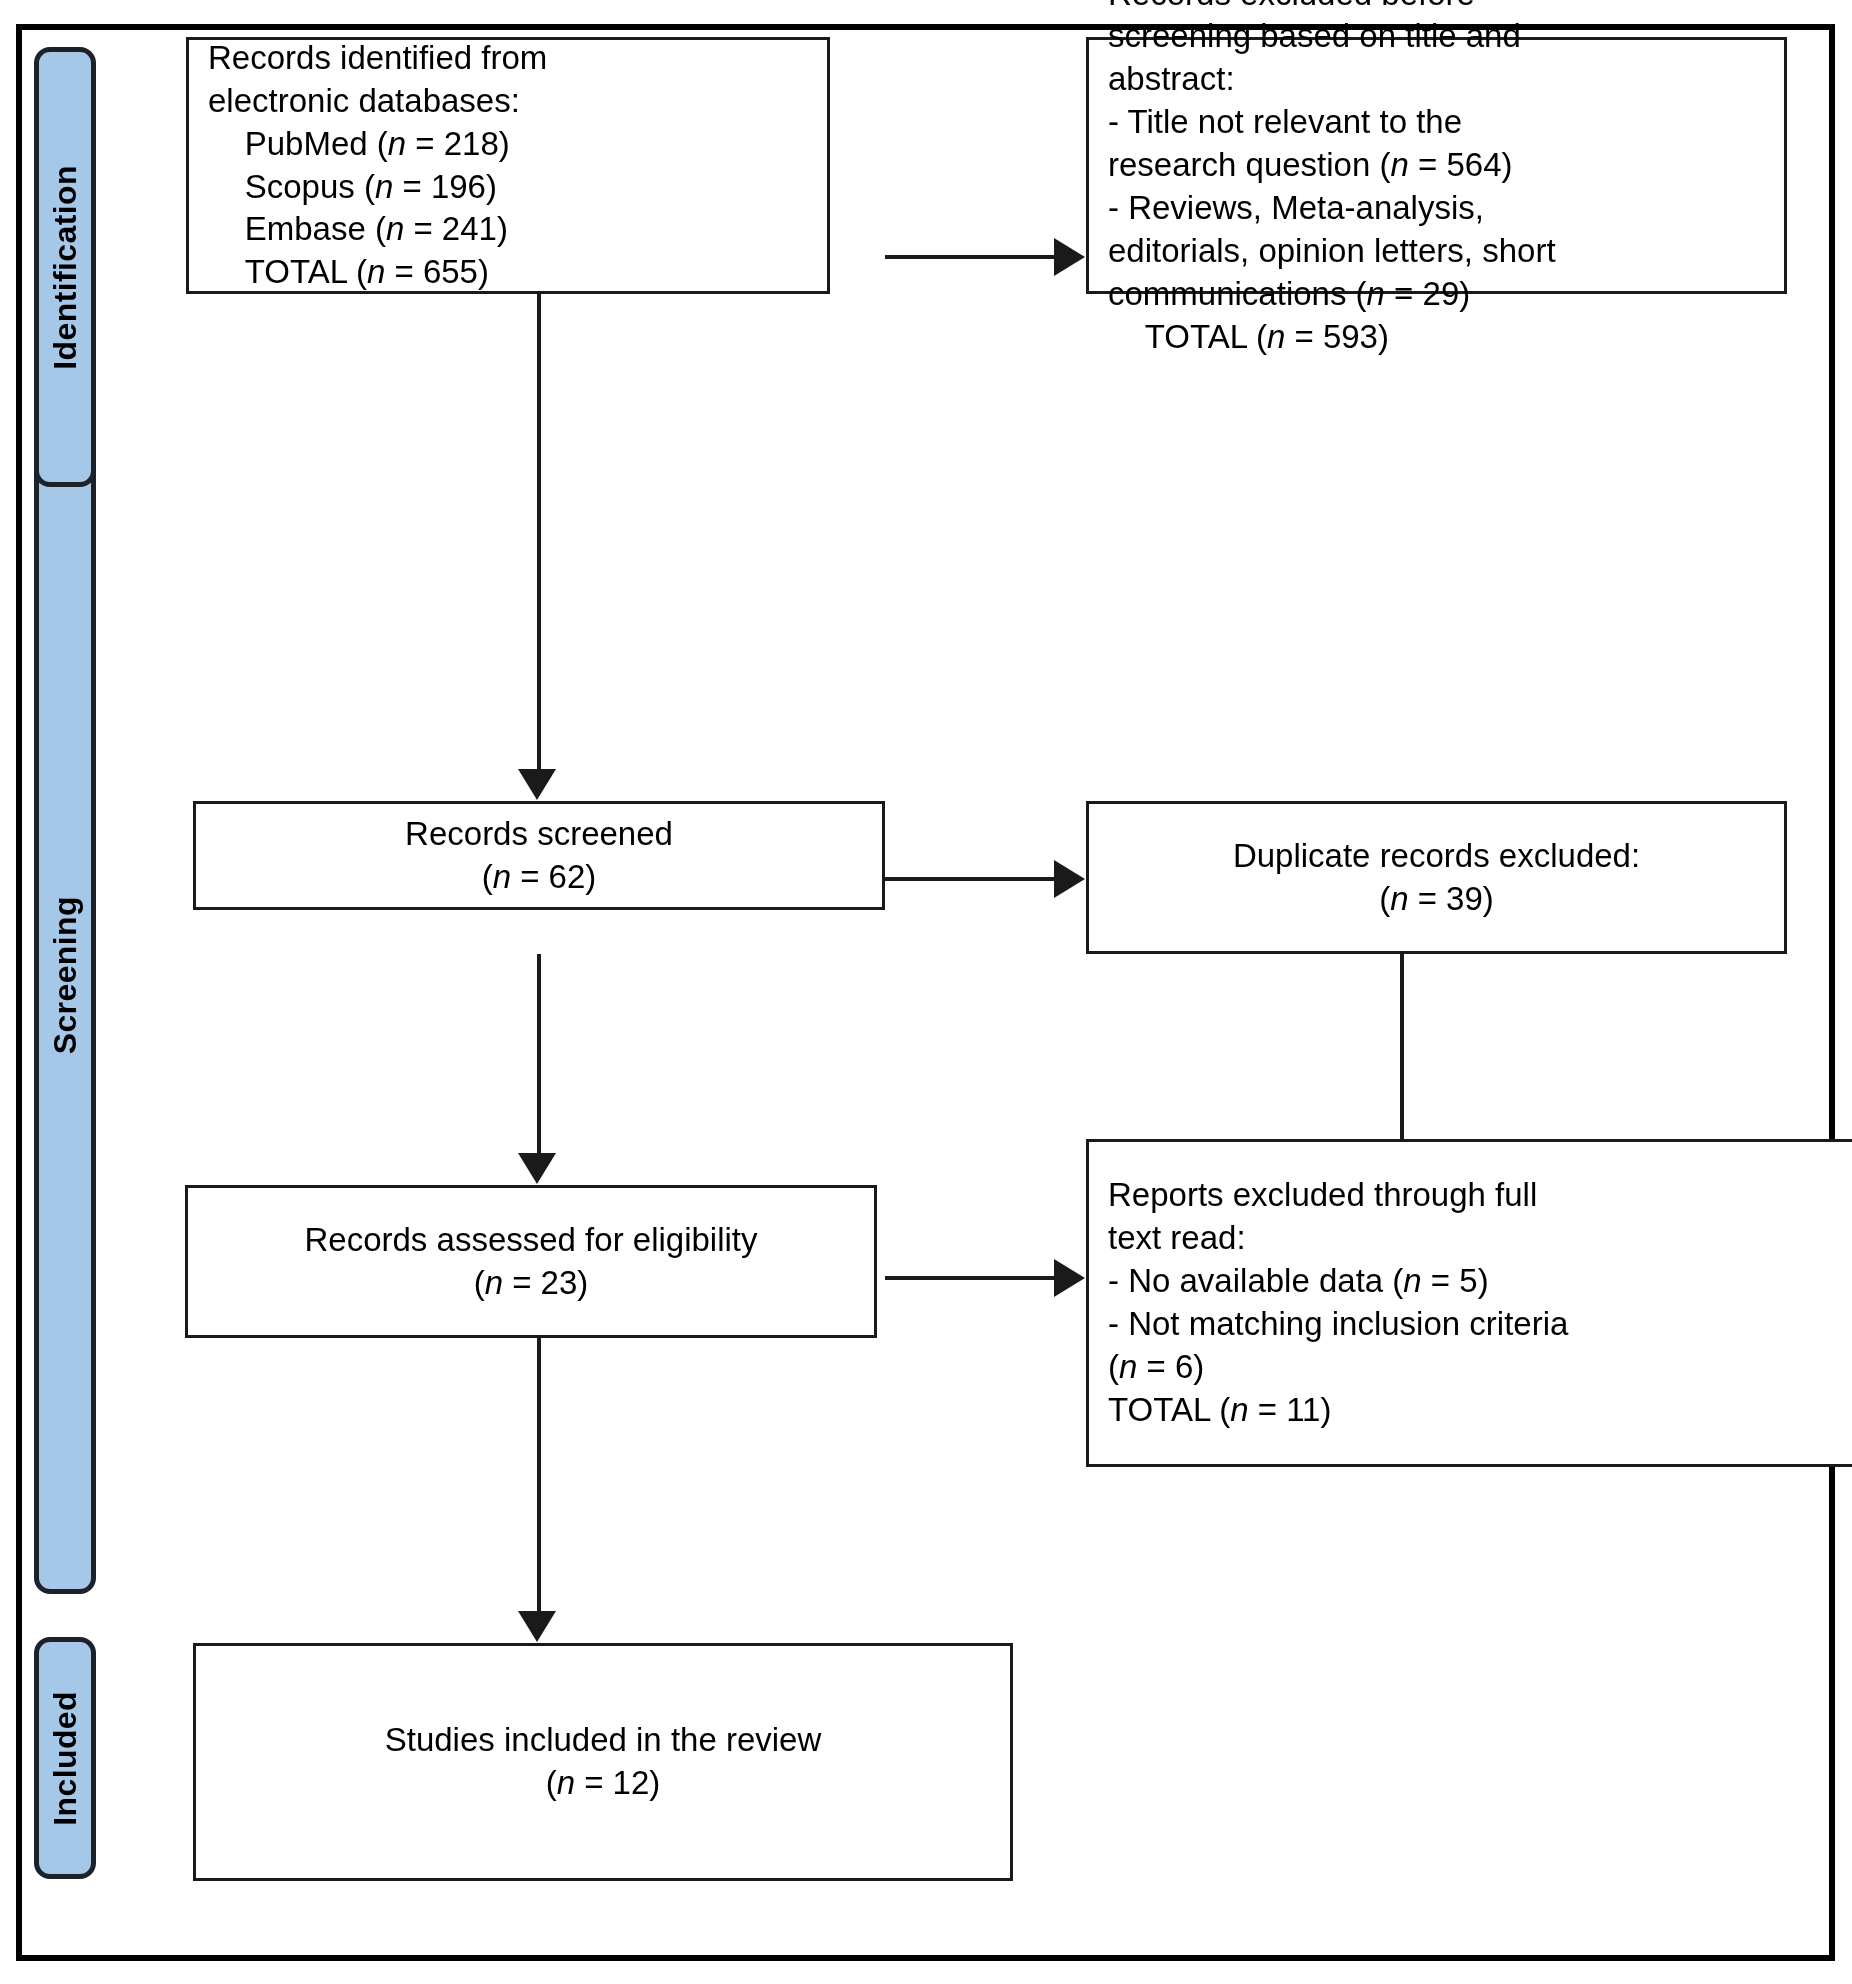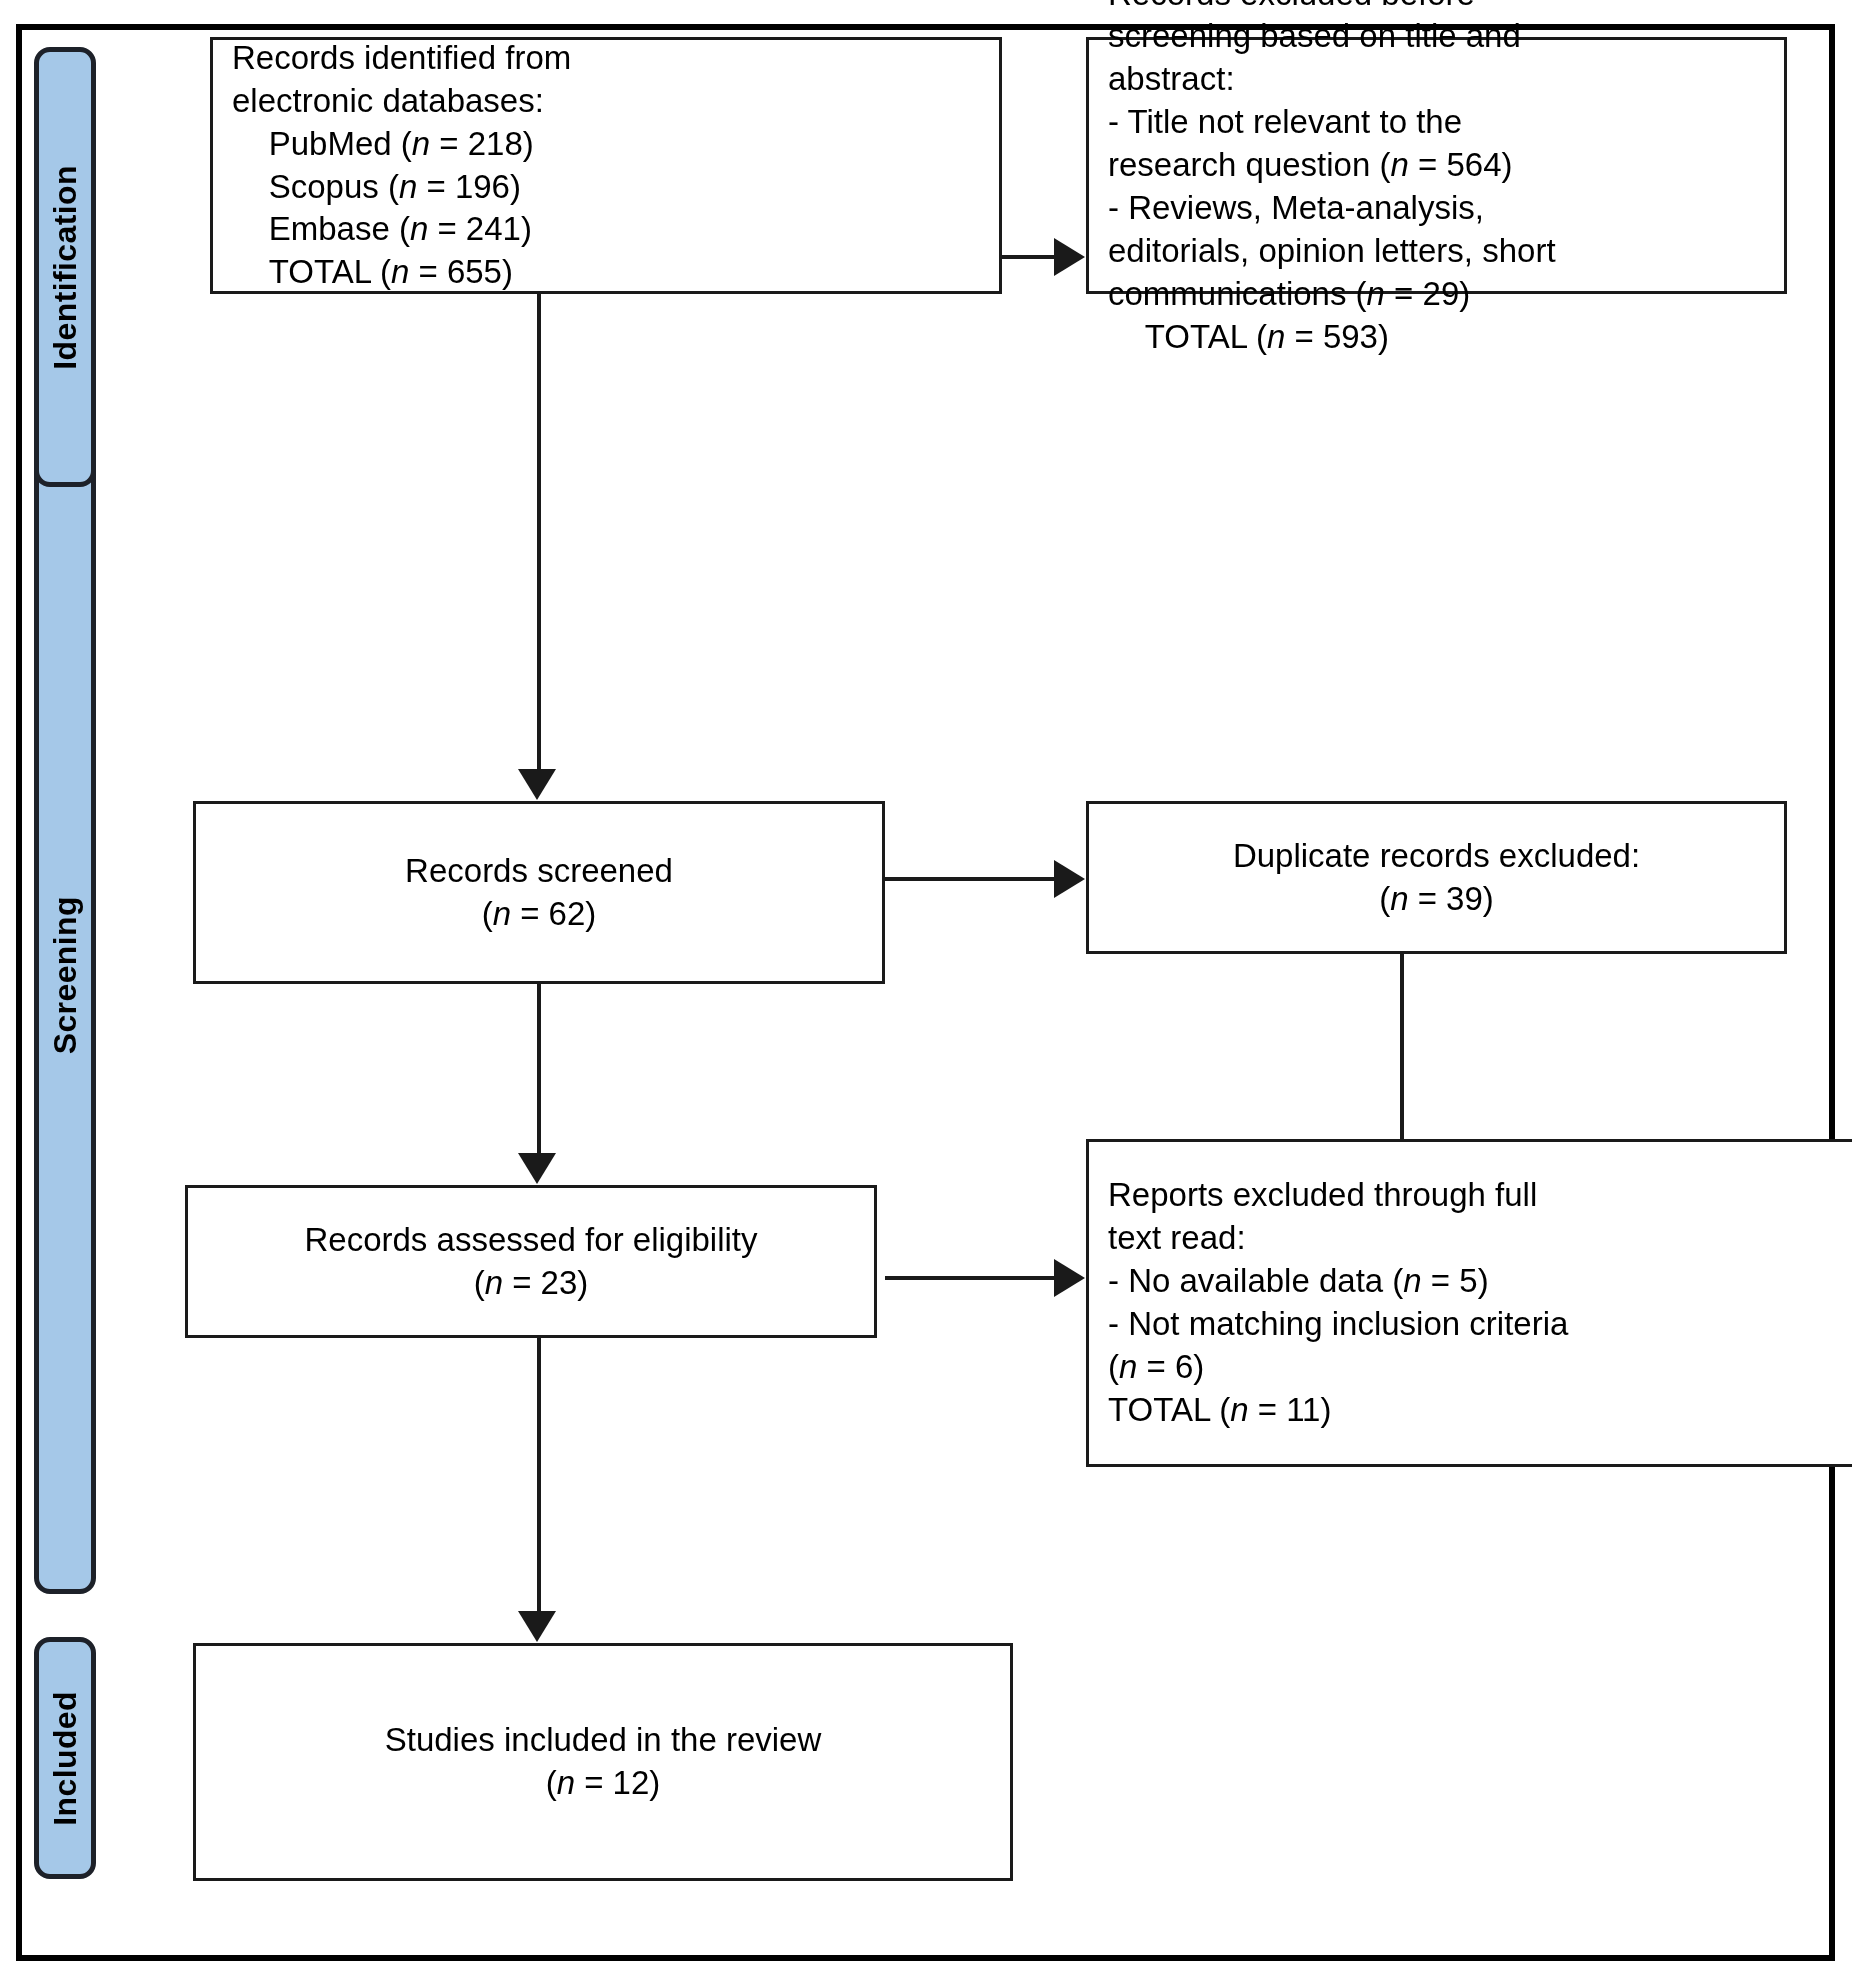--- a/index.html
+++ b/index.html
@@ -85,22 +85,22 @@
     display: flex;
     align-items: center;
   }
   .box-left .flow-box-text {
     text-align: left;
     padding: 0 16px 0 19px;
   }
   em.n-italic { font-style: italic; }
 
   
-  #box-identified  { left: 210px; top: 37px;   width: 792px; height: 257px; }
-  #box-screened    { left: 193px; top: 801px; width: 692px; height: 183px; }
+  #box-identified  { left: 186px; top: 37px;   width: 644px; height: 257px; }
+  #box-screened    { left: 193px; top: 801px; width: 692px; height: 109px; }
   #box-eligibility { left: 185px; top: 1185px; width: 692px; height: 153px; }
   #box-included    { left: 193px; top: 1643px; width: 820px; height: 238px; }
   
   #box-excluded-prescreen { left: 1086px; top: 37px;   width: 701px; height: 257px; }
   #box-excluded-duplicate { left: 1086px; top: 801px; width: 701px; height: 153px; }
   #box-excluded-fulltext  { left: 1086px; top: 1139px; width: 826px; height: 328px; }
 
   
   .conn-vline {
     position: absolute;

